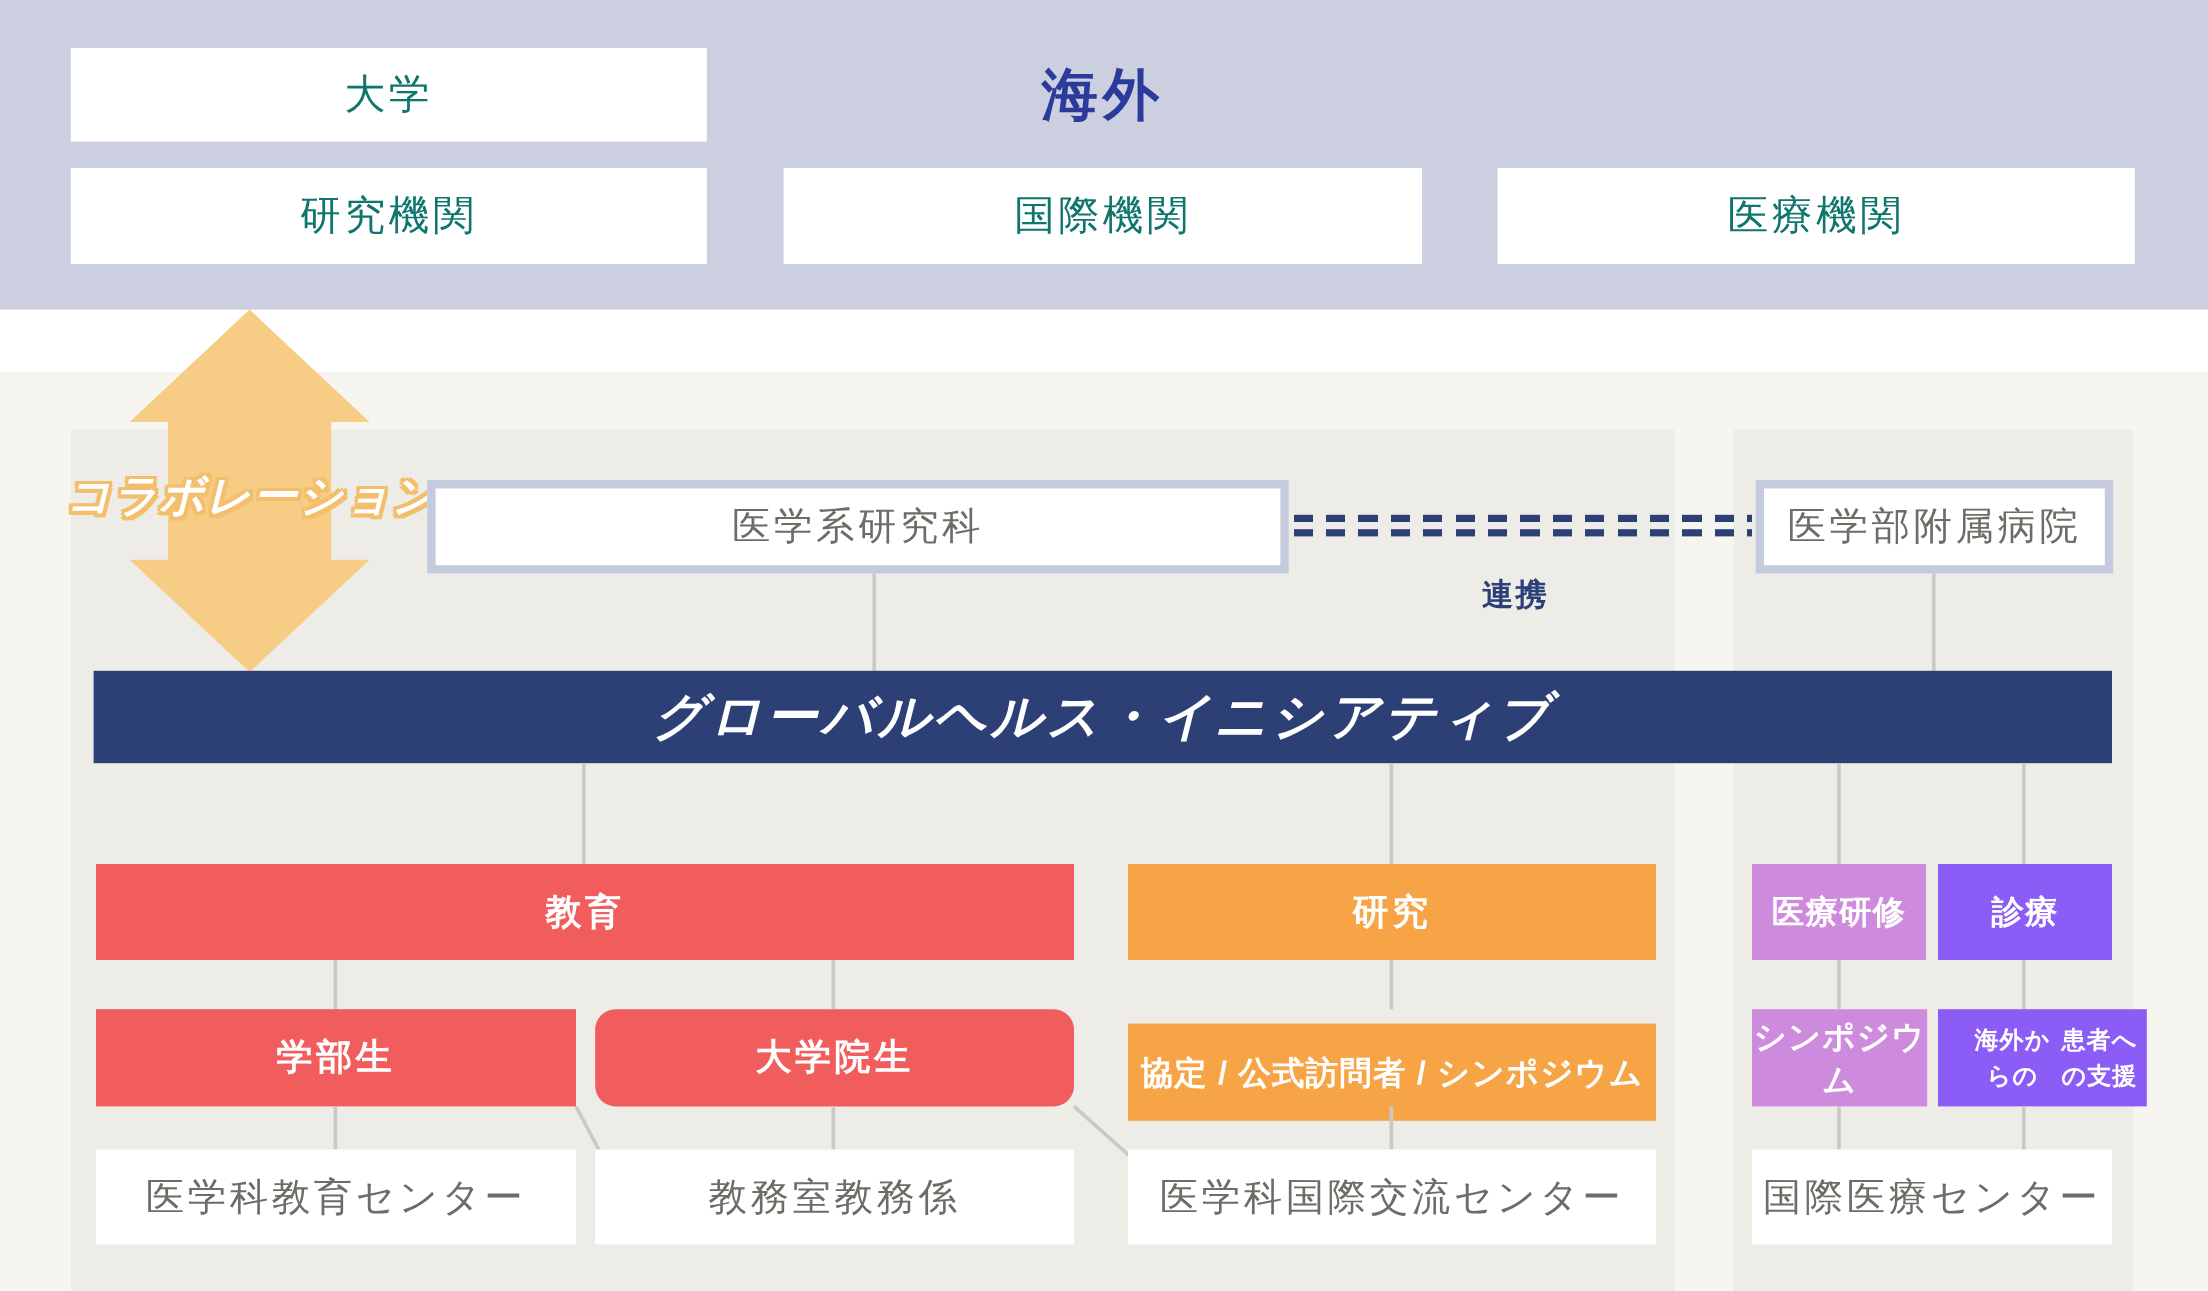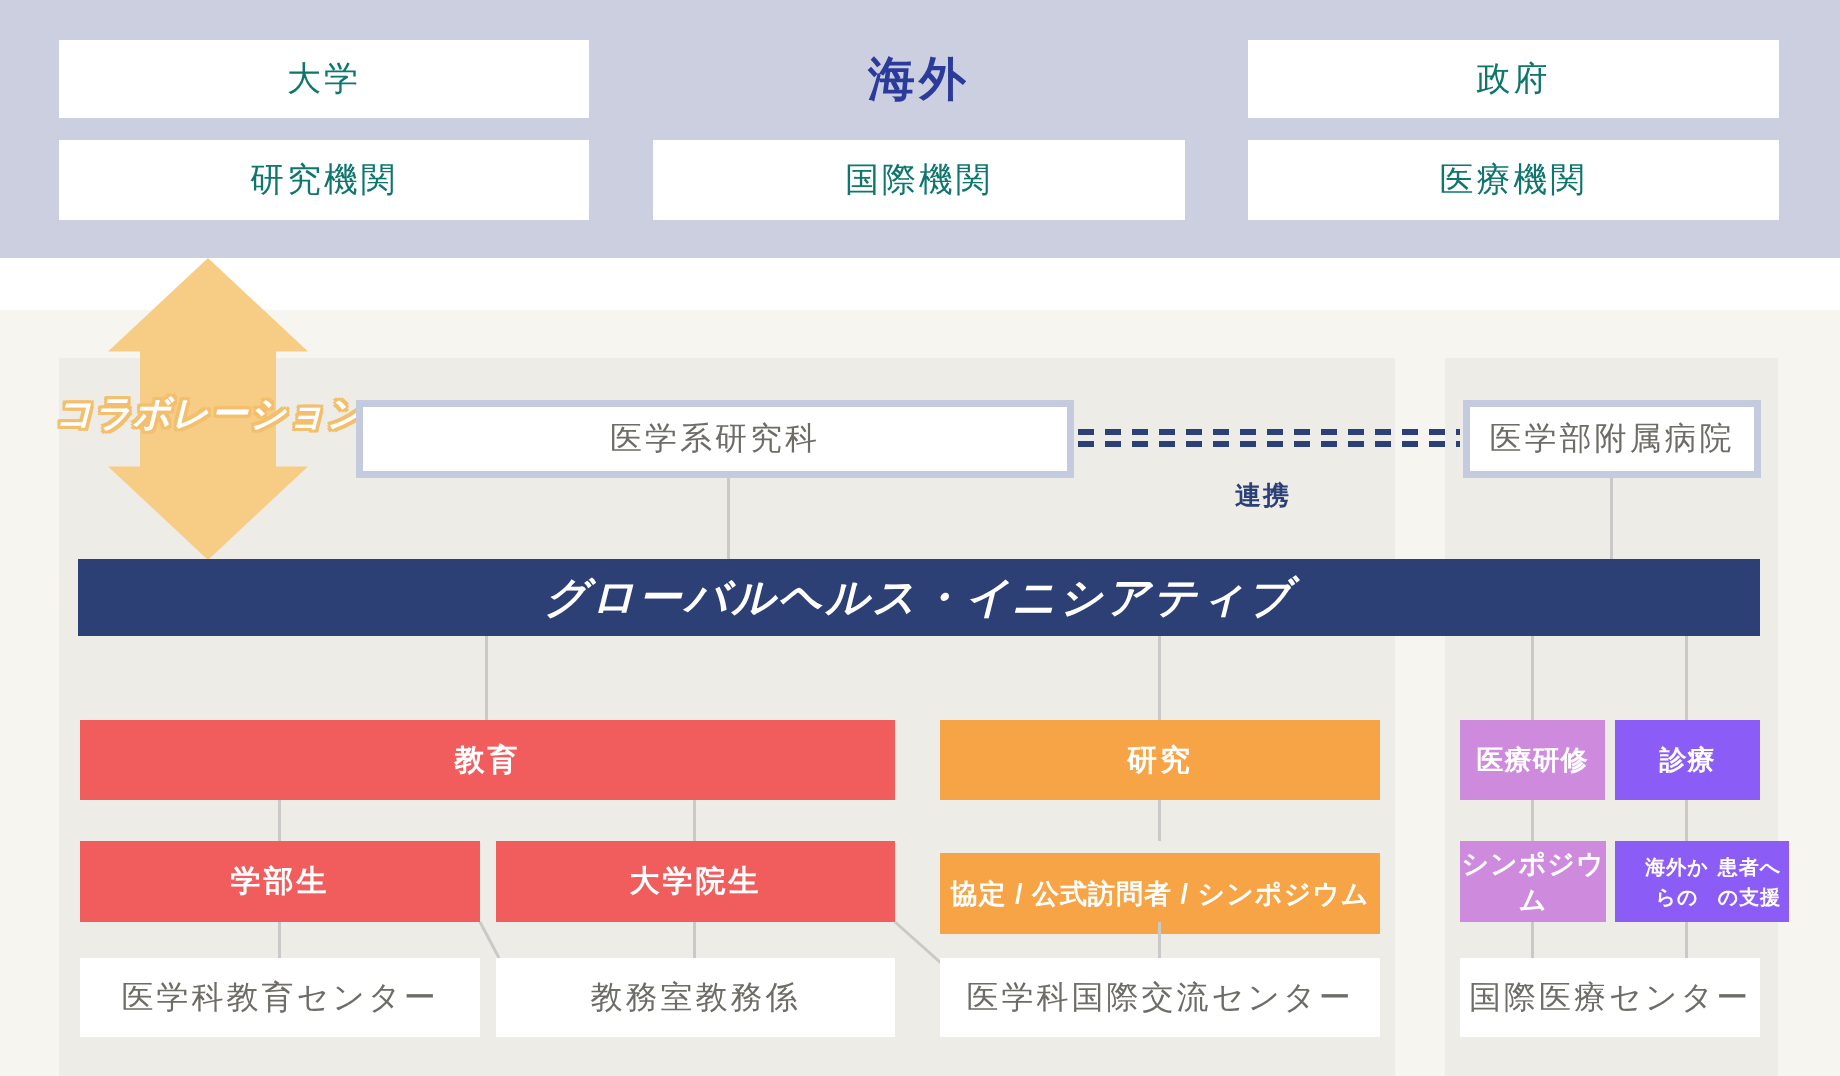--- a/index.html
+++ b/index.html
@@ -78,23 +78,20 @@
 <div class="canvas">
 
   <div class="abs band-top"></div>
 
   <div class="abs top-box" style="left:59px;top:40px;width:530px;height:78px;">
     <span>大学</span>
   </div>
   <div class="abs overseas" style="left:653px;top:40px;width:532px;height:78px;">
     <span>海外</span>
   </div>
-  <div class="abs top-box" style="left:1248px;top:40px;width:531px;height:78px;">
-    <span>政府</span>
-  </div>
 
   <div class="abs top-box" style="left:59px;top:140px;width:530px;height:80px;">
     <span>研究機関</span>
   </div>
   <div class="abs top-box" style="left:653px;top:140px;width:532px;height:80px;">
     <span>国際機関</span>
   </div>
   <div class="abs top-box" style="left:1248px;top:140px;width:531px;height:80px;">
     <span>医療機関</span>
   </div>
@@ -144,21 +141,21 @@
 
   <div class="abs vline" style="left:278px;top:800px;height:41px;"></div>
   <div class="abs vline" style="left:693px;top:800px;height:41px;"></div>
   <div class="abs vline" style="left:1158px;top:800px;height:41px;"></div>
   <div class="abs vline" style="left:1531px;top:800px;height:41px;"></div>
   <div class="abs vline" style="left:1685px;top:800px;height:41px;"></div>
 
   <div class="abs cnode red" style="left:80px;top:841px;width:400px;height:81px;">
     <span>学部生</span>
   </div>
-  <div class="abs cnode red" style="left:496px;top:841px;width:399px;height:81px;">
+  <div class="abs cnode red" style="left:496px;top:841px;width:399px;height:81px;border-radius:17px;">
     <span>大学院生</span>
   </div>
   <div class="abs cnode orange small" style="left:940px;top:841px;width:440px;height:81px;margin-top:12px;">
     <span>協定 / 公式訪問者 / シンポジウム</span>
   </div>
   <div class="abs cnode purple small" style="left:1460px;top:841px;width:146px;height:81px;">
     <span>シンポジウム</span>
   </div>
   <div class="abs cnode blue tiny" style="left:1615px;top:841px;width:145px;height:81px;">
     <span>海外からの</span>

